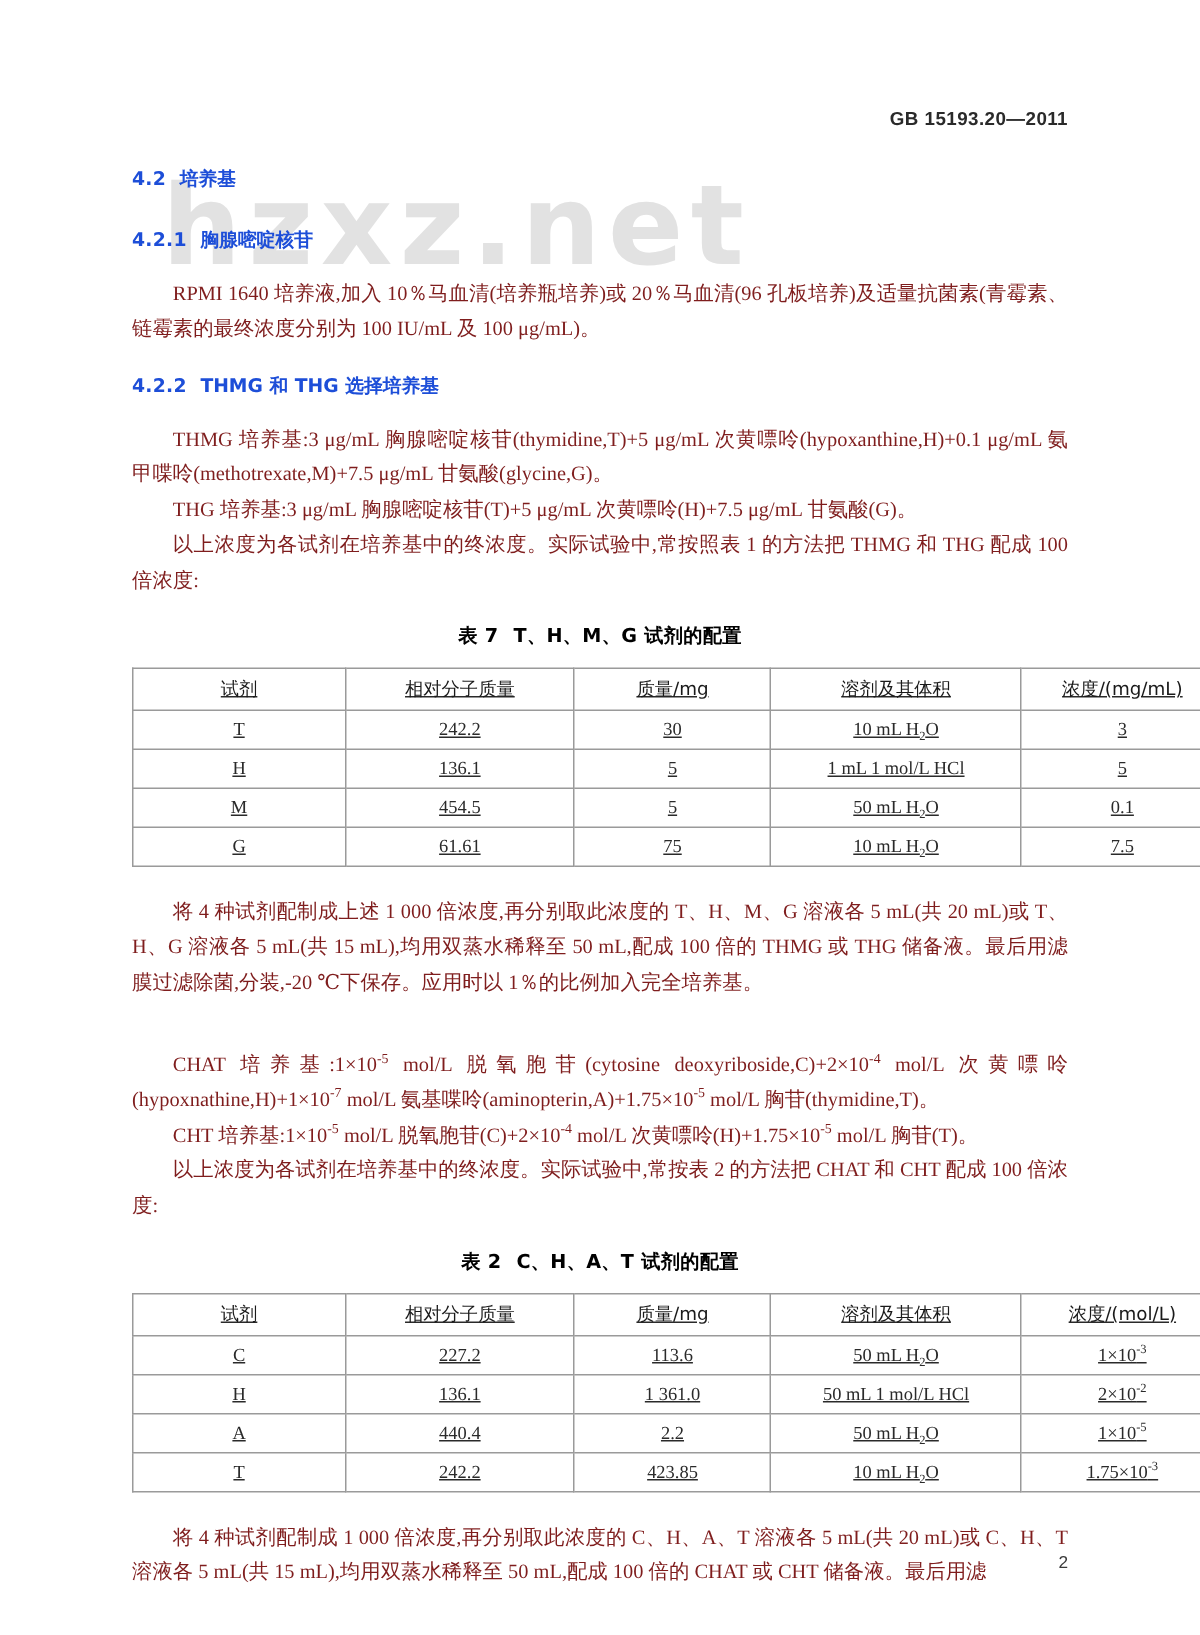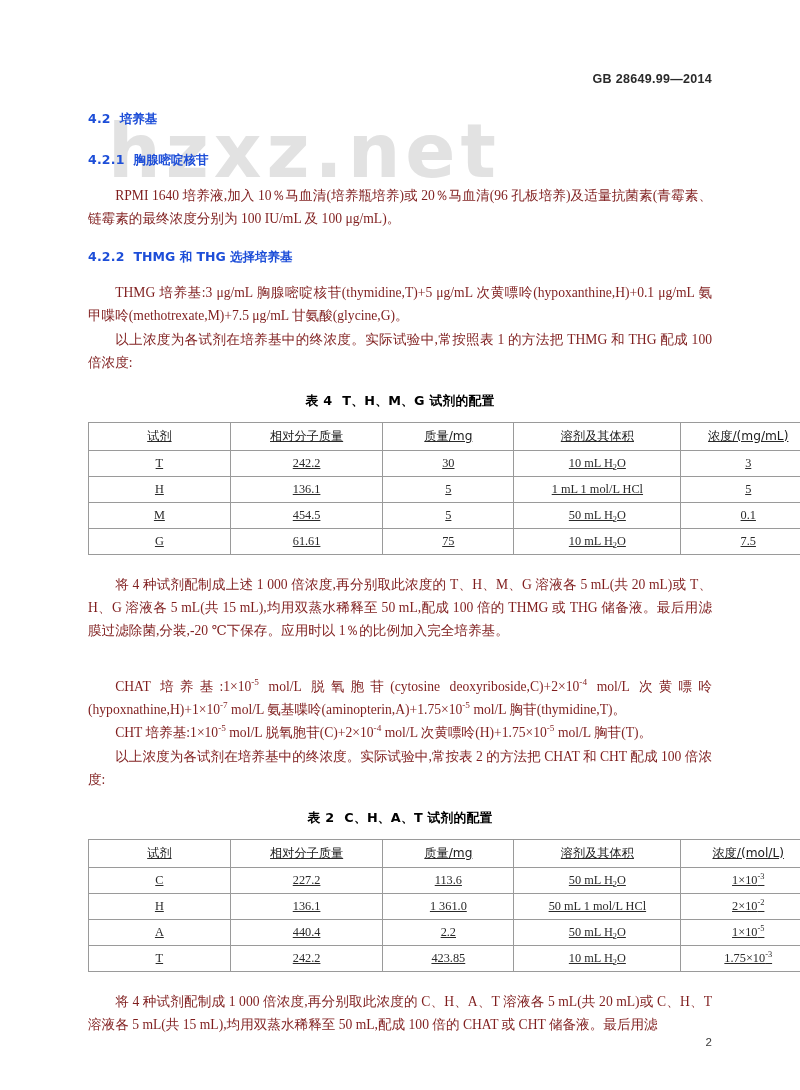--- a/index.html
+++ b/index.html
@@ -153,21 +153,21 @@
     z-index: 3;
   }
 </style>
 </head>
 <body>
 
 <div class="page">
 
   <div class="watermark">hzxz.net</div>
 
-  <div class="running-head">GB 28649.99—2014</div>
+  <div class="running-head">GB 15193.20—2011</div>
 
   <div class="content">
 
     <div style="height:110px"></div>
 
     <div class="h-clause">
       <span class="num">4.2</span><span>培养基</span>
     </div>
 
     <div class="sp-22"></div>
@@ -182,26 +182,27 @@
 
     <div class="sp-18"></div>
 
     <div class="h-clause">
       <span class="num">4.2.2</span><span>THMG 和 THG 选择培养基</span>
     </div>
 
     <div class="sp-14"></div>
 
     <p class="body indent">THMG 培养基:3 μg/mL 胸腺嘧啶核苷(thymidine,T)+5 μg/mL 次黄嘌呤(hypoxanthine,H)+0.1 μg/mL 氨甲喋呤(methotrexate,M)+7.5 μg/mL 甘氨酸(glycine,G)。</p>
+    <p class="body indent">THG 培养基:3 μg/mL 胸腺嘧啶核苷(T)+5 μg/mL 次黄嘌呤(H)+7.5 μg/mL 甘氨酸(G)。</p>
     <p class="body indent">以上浓度为各试剂在培养基中的终浓度。实际试验中,常按照表 1 的方法把 THMG 和 THG 配成 100 倍浓度:</p>
 
     <div class="sp-18"></div>
 
     <p class="table-caption">
-      <span class="cap-label">表 4</span><span>T、H、M、G 试剂的配置</span>
+      <span class="cap-label">表 7</span><span>T、H、M、G 试剂的配置</span>
     </p>
 
     <div class="sp-12"></div>
 
     <table class="data">
       <colgroup>
           <col class="c1">
           <col class="c2">
           <col class="c3">
           <col class="c4">

